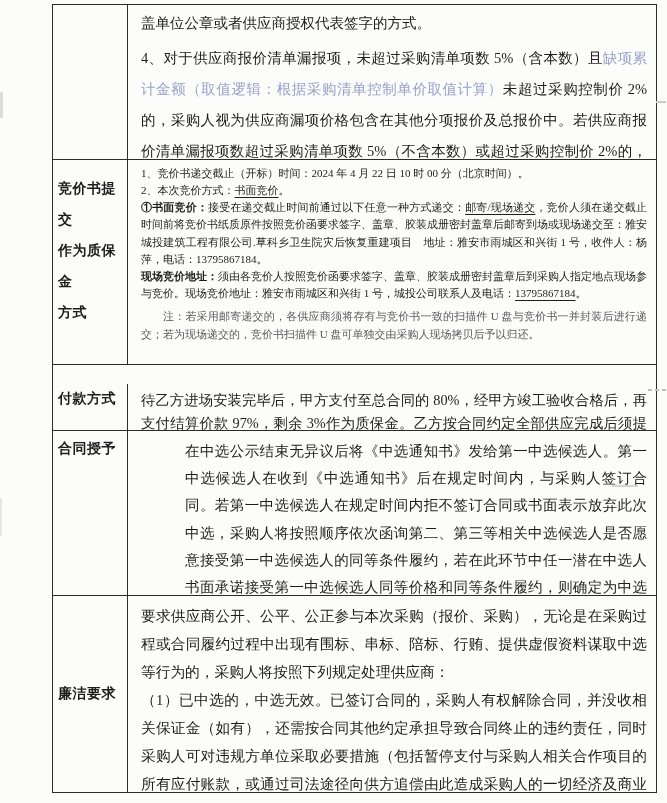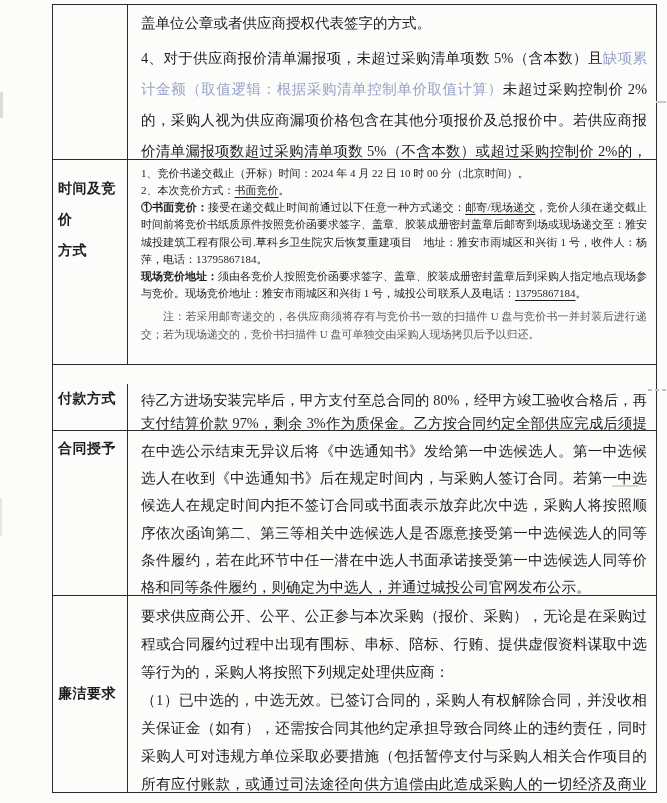--- a/index.html
+++ b/index.html
@@ -57,21 +57,21 @@
   .row-sub .hcell{padding-top:13px;line-height:31px;}
   .row-sub .ccell{font-size:11px;line-height:17.2px;padding-top:5px;}
   .row-sub .note{margin-top:6px;color:#57585c;text-indent:2em;}
 
   
   .row-pay{height:48px;margin-top:19px;}
   .row-pay .hcell{padding-top:6px;}
   .row-pay .ccell{font-size:14.3px;line-height:23px;padding-top:5px;}
 
   
-  .row-award{height:170px;}
+  .row-award{height:170px;gap:44px;}
   .row-award .hcell{padding-top:9px;}
   .row-award .ccell{font-size:14.5px;line-height:27.2px;padding-top:7px;}
 
   
   .row-integrity{height:201px;}
   .row-integrity .hcell{display:flex;align-items:center;padding-top:0;}
   .row-integrity .ccell{font-size:14.7px;line-height:28px;padding-top:6px;}
 
   .accent{color:#98a2c8;}
   .seg-bold{font-weight:700;}
@@ -98,21 +98,22 @@
     <div class="row row-cont">
       <div class="hcell"></div>
       <div class="ccell">
         <p><span>盖单位公章或者供应商授权代表签字的方式。</span></p>
         <p><span>4、对于供应商报价清单漏报项，未超过采购清单项数 5%（含本数）且</span><span class="accent">缺项累计金额（取值逻辑：根据采购清单控制单价取值计算）</span><span>未超过采购控制价 2%的，采购人视为供应商漏项价格包含在其他分项报价及总报价中。若供应商报价清单漏报项数超过采购清单项数 5%（不含本数）或超过采购控制价 2%的，其竞价文件无效。</span></p>
       </div>
     </div>
 
     <div class="row row-sub">
       <div class="hcell">
-        <div>时间及竞价</div>
+        <div>竞价书提交</div>
+        <div>作为质保金</div>
         <div>方式</div>
       </div>
       <div class="ccell">
         <p><span>1、竞价书递交截止（开标）时间：2024 年 4 月 22 日 10 时 00 分（北京时间）。</span></p>
         <p><span>2、本次竞价方式：</span><span class="seg-underline">书面竞价</span><span>。</span></p>
         <p><span class="seg-bold">①书面竞价：</span><span>接受在递交截止时间前通过以下任意一种方式递交：</span><span class="seg-underline">邮寄/现场递交</span><span>，竞价人须在递交截止时间前将竞价书纸质原件按照竞价函要求签字、盖章、胶装成册密封盖章后邮寄到场或现场递交至：雅安城投建筑工程有限公司.草科乡卫生院灾后恢复重建项目　地址：雅安市雨城区和兴街 1 号，收件人：杨萍，电话：13795867184。</span></p>
         <p><span class="seg-bold">现场竞价地址：</span><span>须由各竞价人按照竞价函要求签字、盖章、胶装成册密封盖章后到采购人指定地点现场参与竞价。现场竞价地址：雅安市雨城区和兴街 1 号，城投公司联系人及电话：</span><span class="seg-underline">13795867184</span><span>。</span></p>
         <p class="note"><span>注：若采用邮寄递交的，各供应商须将存有与竞价书一致的扫描件 U 盘与竞价书一并封装后进行递交；若为现场递交的，竞价书扫描件 U 盘可单独交由采购人现场拷贝后予以归还。</span></p>
       </div>
     </div>

